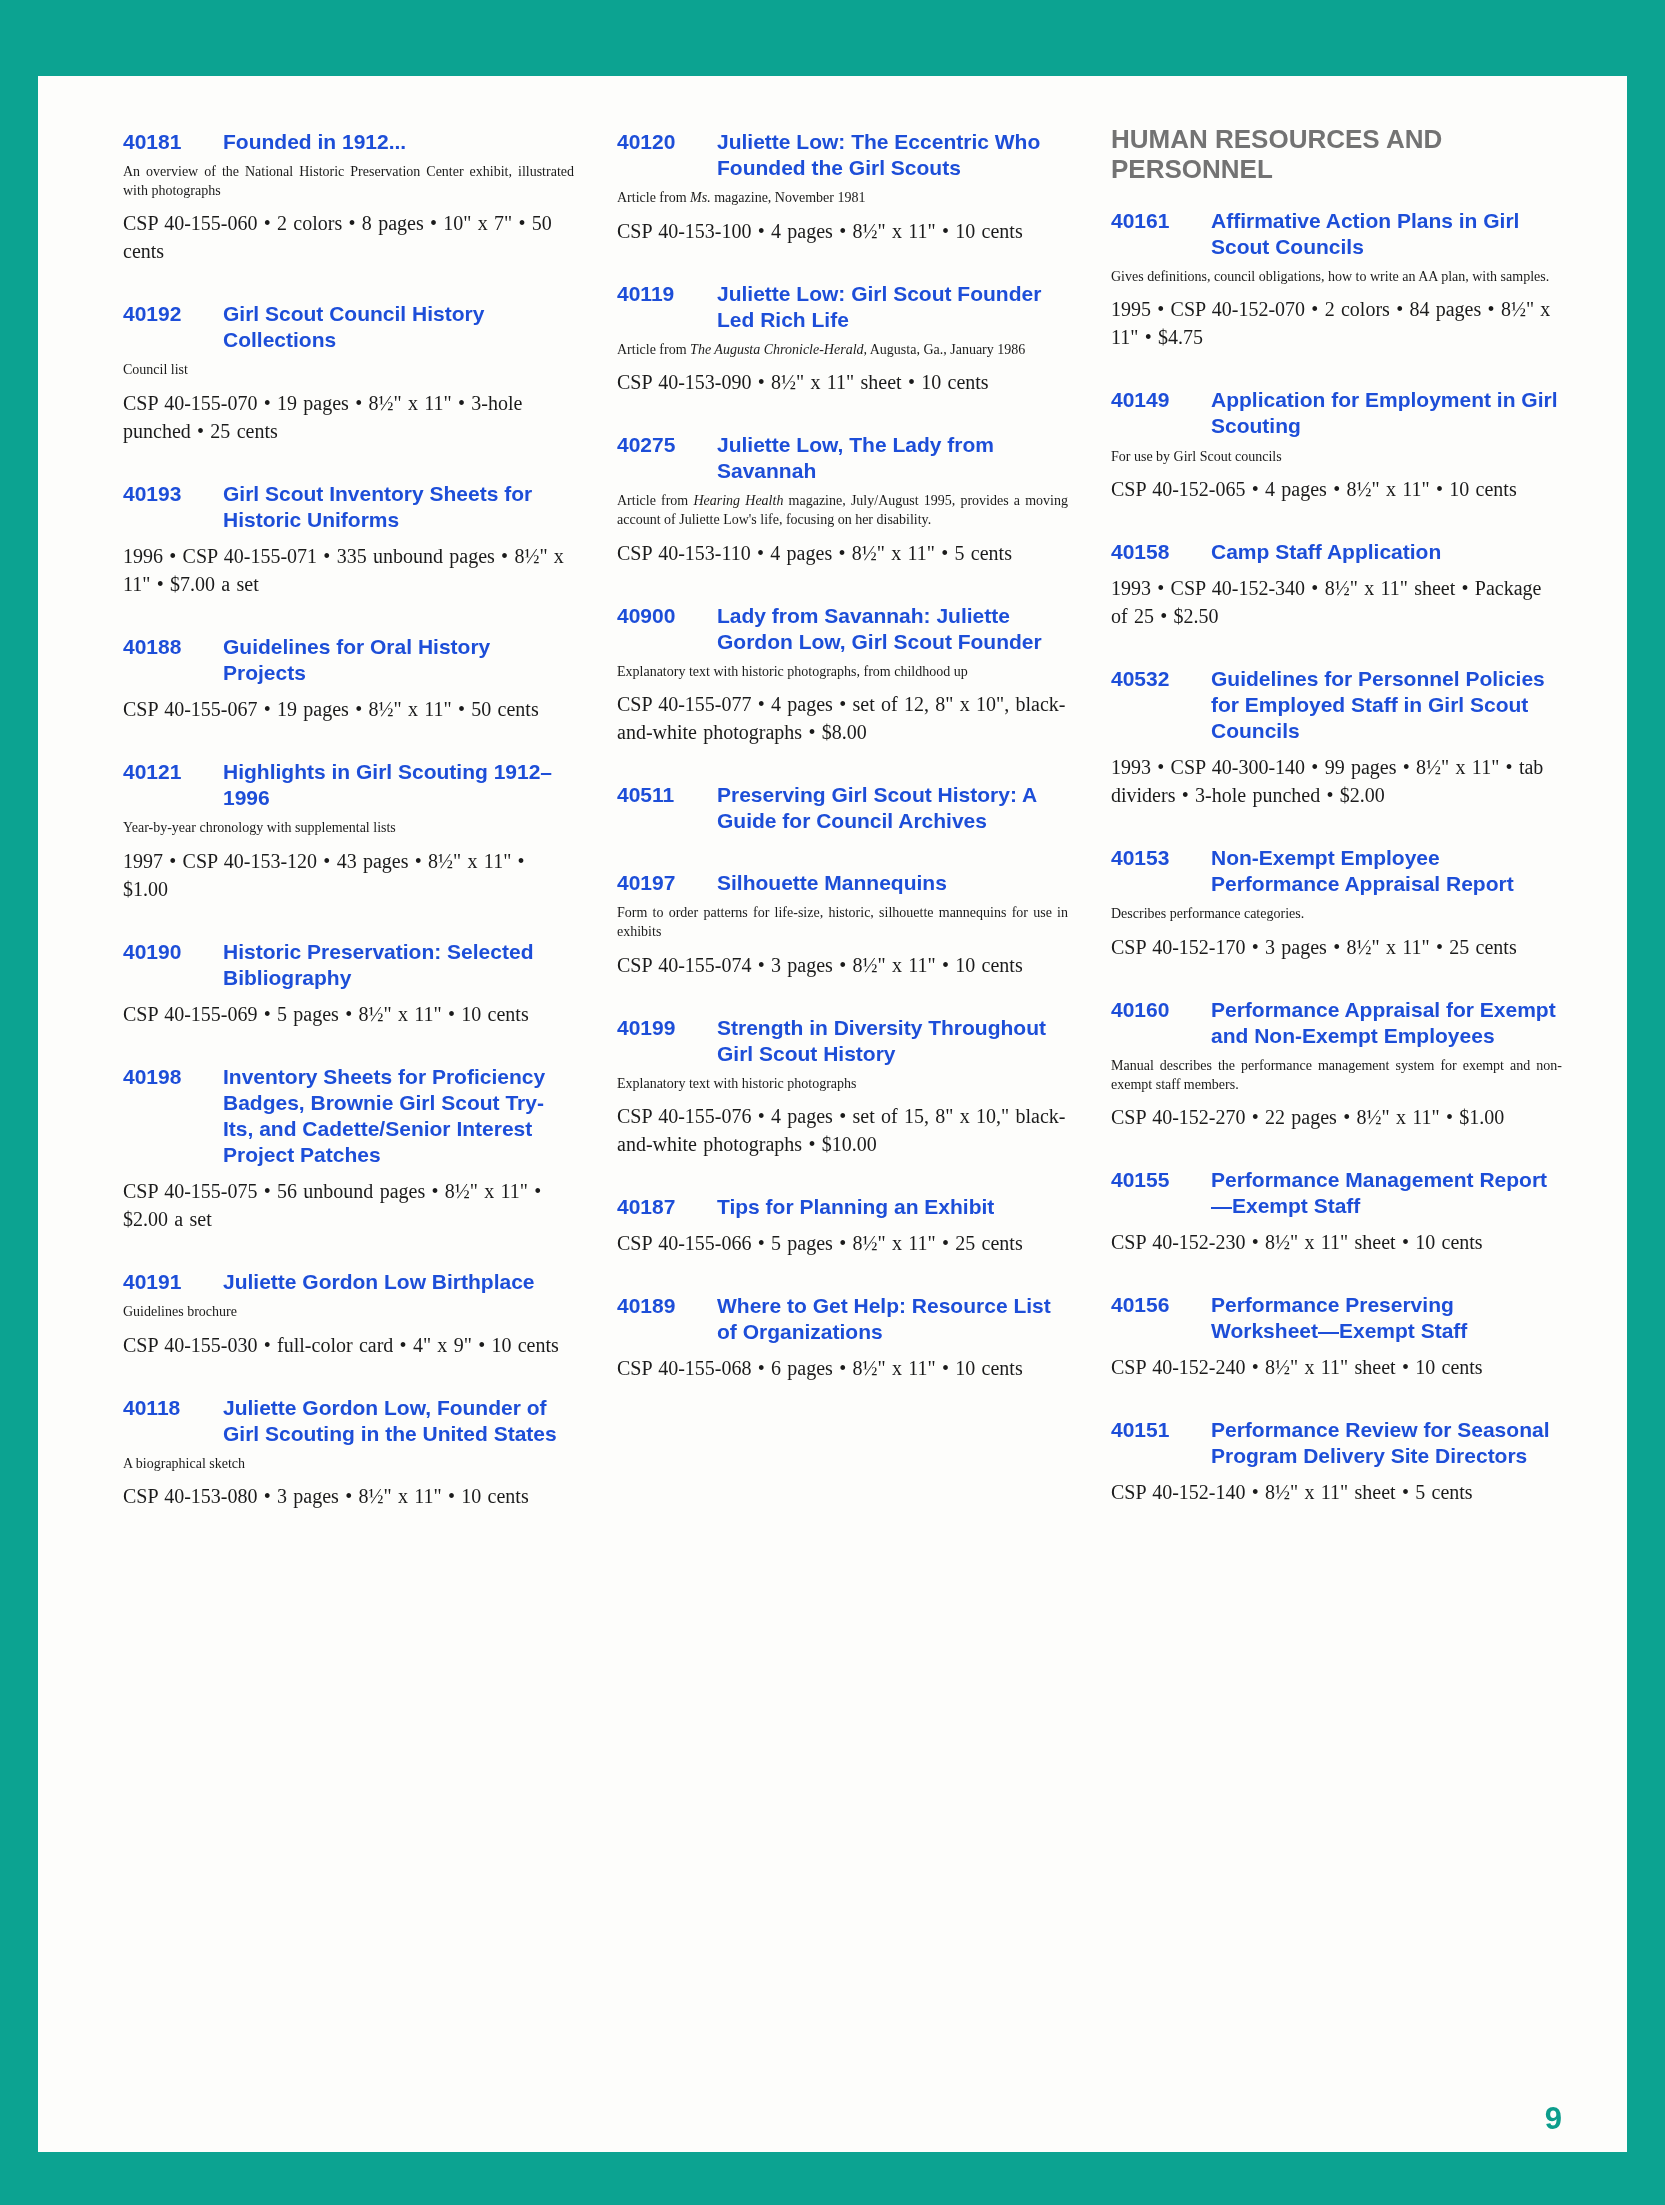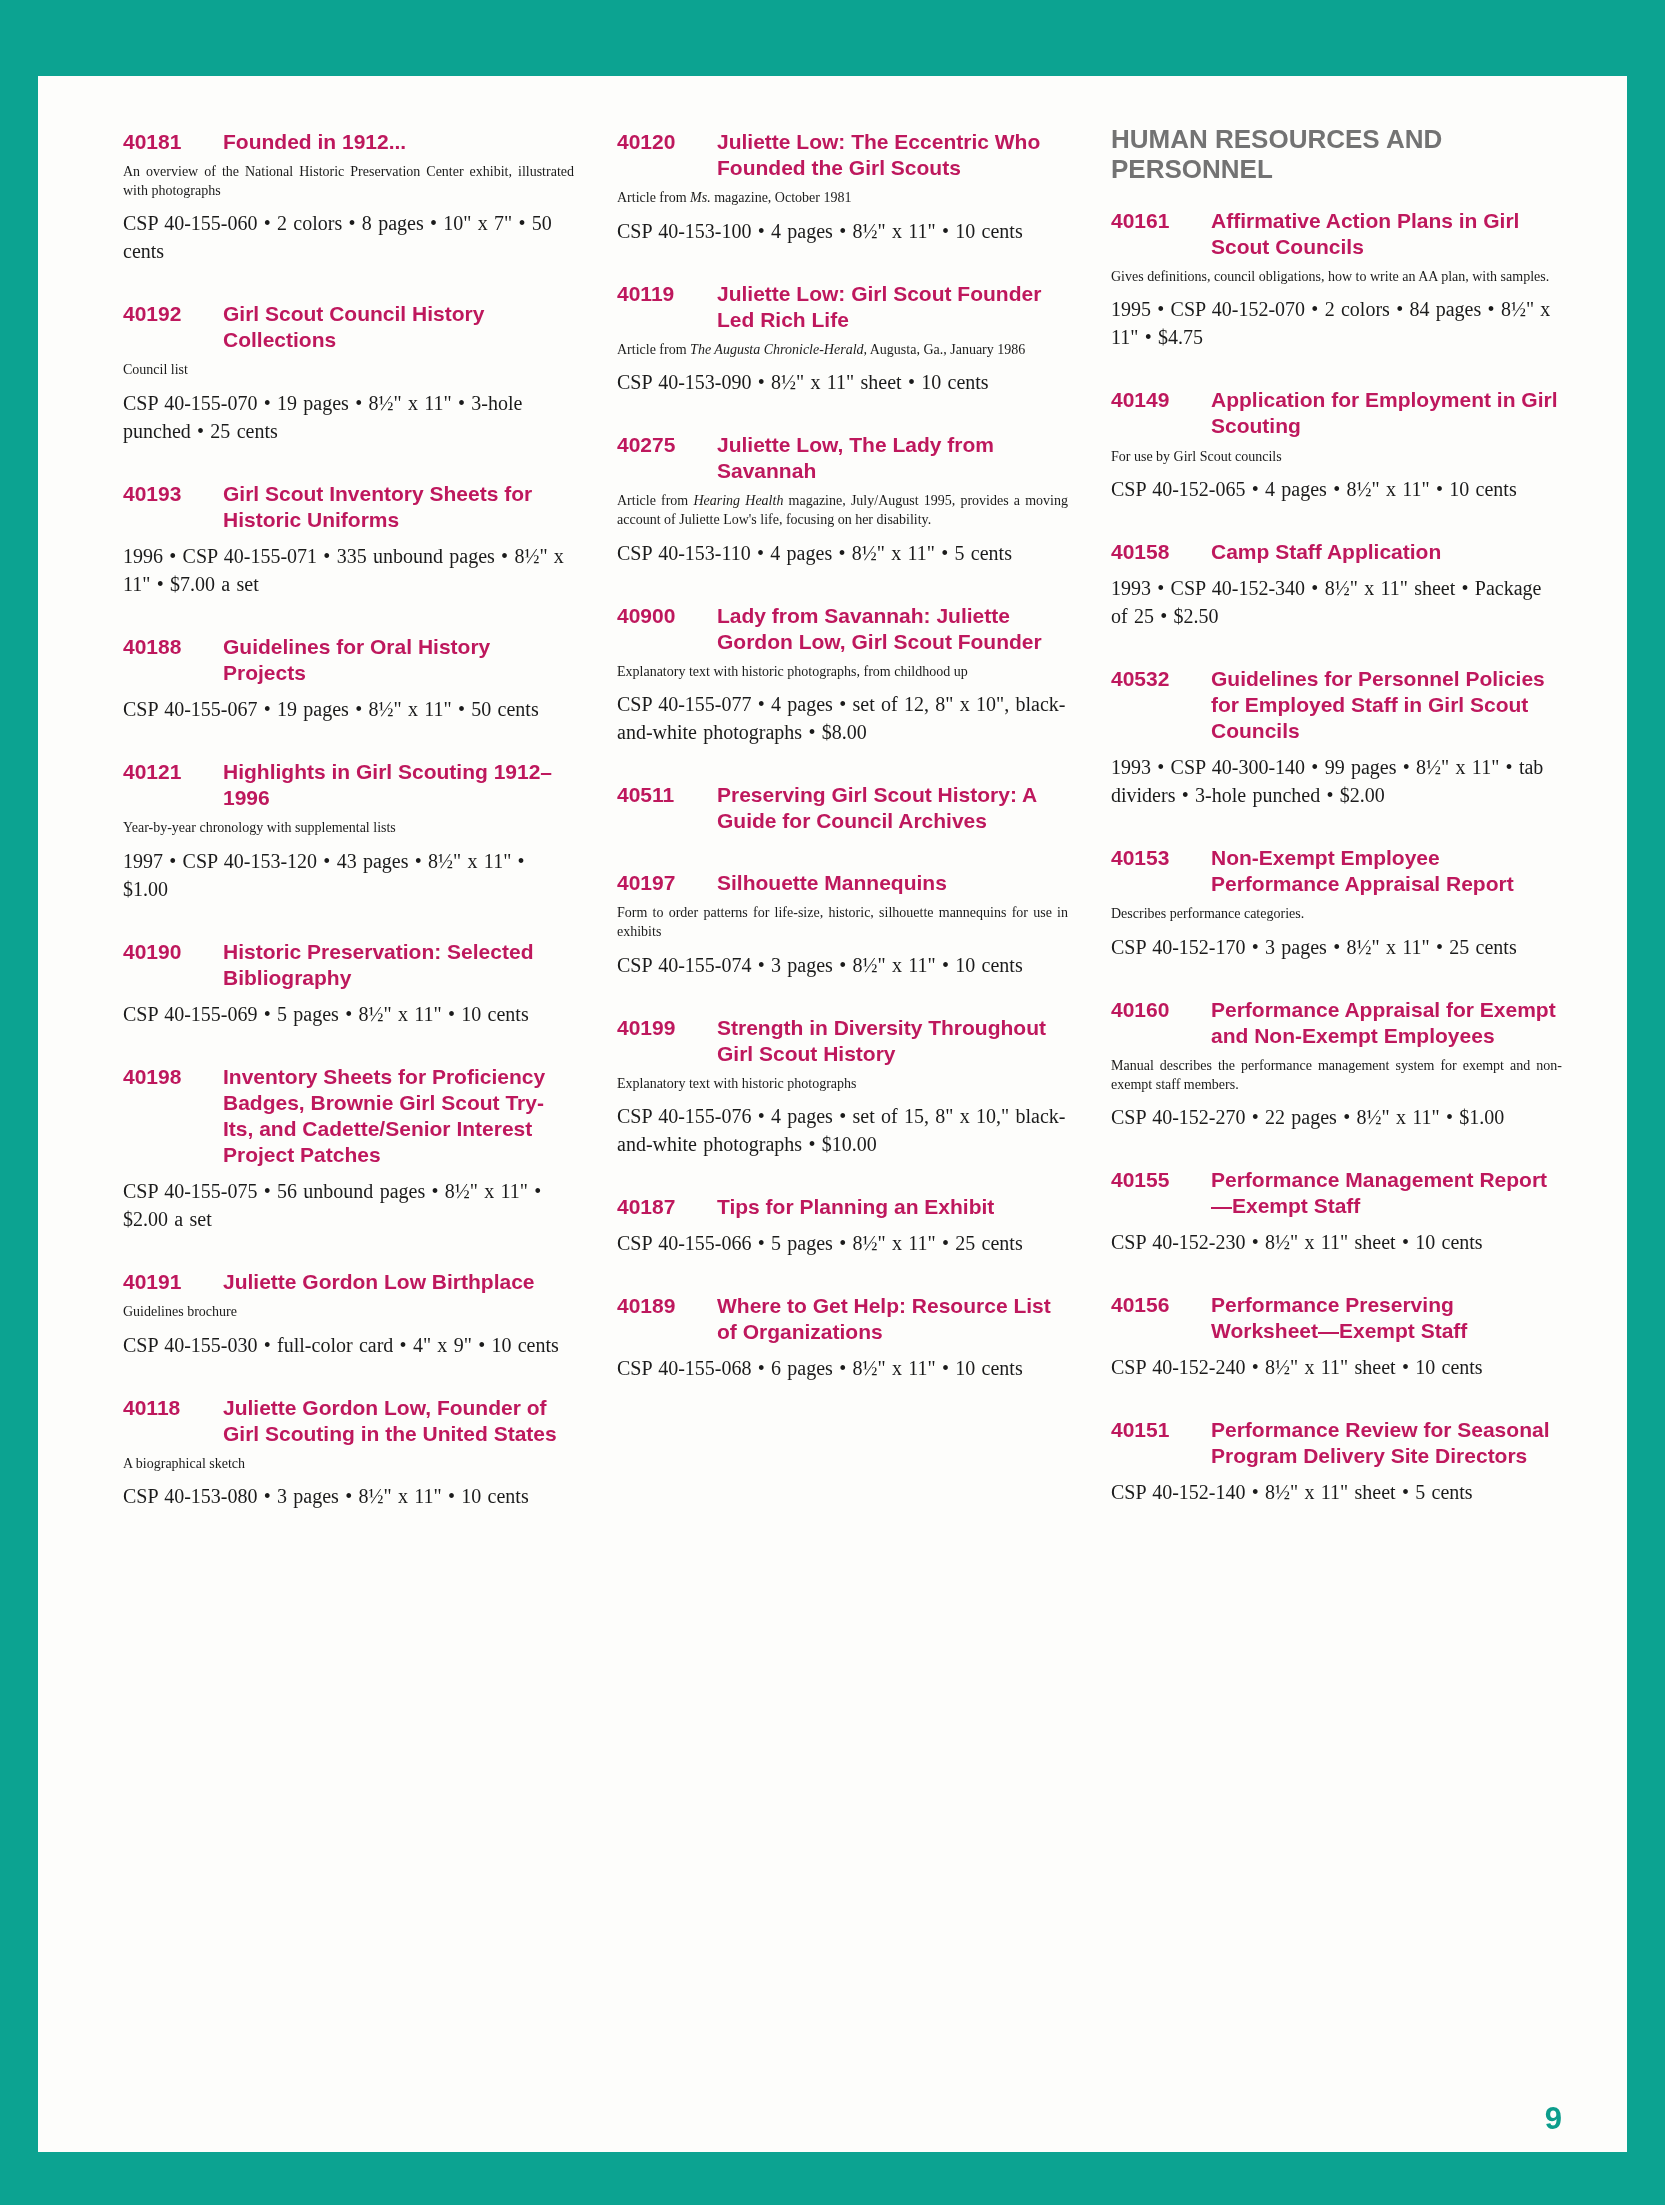--- a/index.html
+++ b/index.html
@@ -32,21 +32,21 @@
     color: #737373;
     font-size: 26px;
     line-height: 1.15;
     margin: -4px 0 23px 0;
   }
   .item { margin-bottom: 36px; }
   .item-head {
     display: flex;
     font-family: "Liberation Sans", "DejaVu Sans", sans-serif;
     font-weight: bold;
-    color: #be185d;
+    color: #1d4ed8;
     font-size: 21px;
     line-height: 1.24;
   }
   .code { flex: 0 0 100px; }
   .title { flex: 1; }
   .desc {
     font-size: 14px;
     line-height: 1.33;
     margin: 8px 0 4px 0;
     text-align: justify;
@@ -143,21 +143,21 @@
             <p class="desc"><span>A biographical sketch</span></p>
             <p class="details">CSP 40-153-080 • 3 pages • 8½" x 11" • 10 cents</p>
           </div>
         </div>
       <div class="col">
           <div class="item">
             <div class="item-head">
               <span class="code">40120</span>
               <span class="title">Juliette Low: The Eccentric Who Founded the Girl Scouts</span>
             </div>
-            <p class="desc"><span>Article from </span><span class="it">Ms.</span><span> magazine, October 1981</span></p>
+            <p class="desc"><span>Article from </span><span class="it">Ms.</span><span> magazine, November 1981</span></p>
             <p class="details">CSP 40-153-100 • 4 pages • 8½" x 11" • 10 cents</p>
           </div>
           <div class="item">
             <div class="item-head">
               <span class="code">40119</span>
               <span class="title">Juliette Low: Girl Scout Founder Led Rich Life</span>
             </div>
             <p class="desc"><span>Article from </span><span class="it">The Augusta Chronicle-Herald,</span><span> Augusta, Ga., January 1986</span></p>
             <p class="details">CSP 40-153-090 • 8½" x 11" sheet • 10 cents</p>
           </div>

